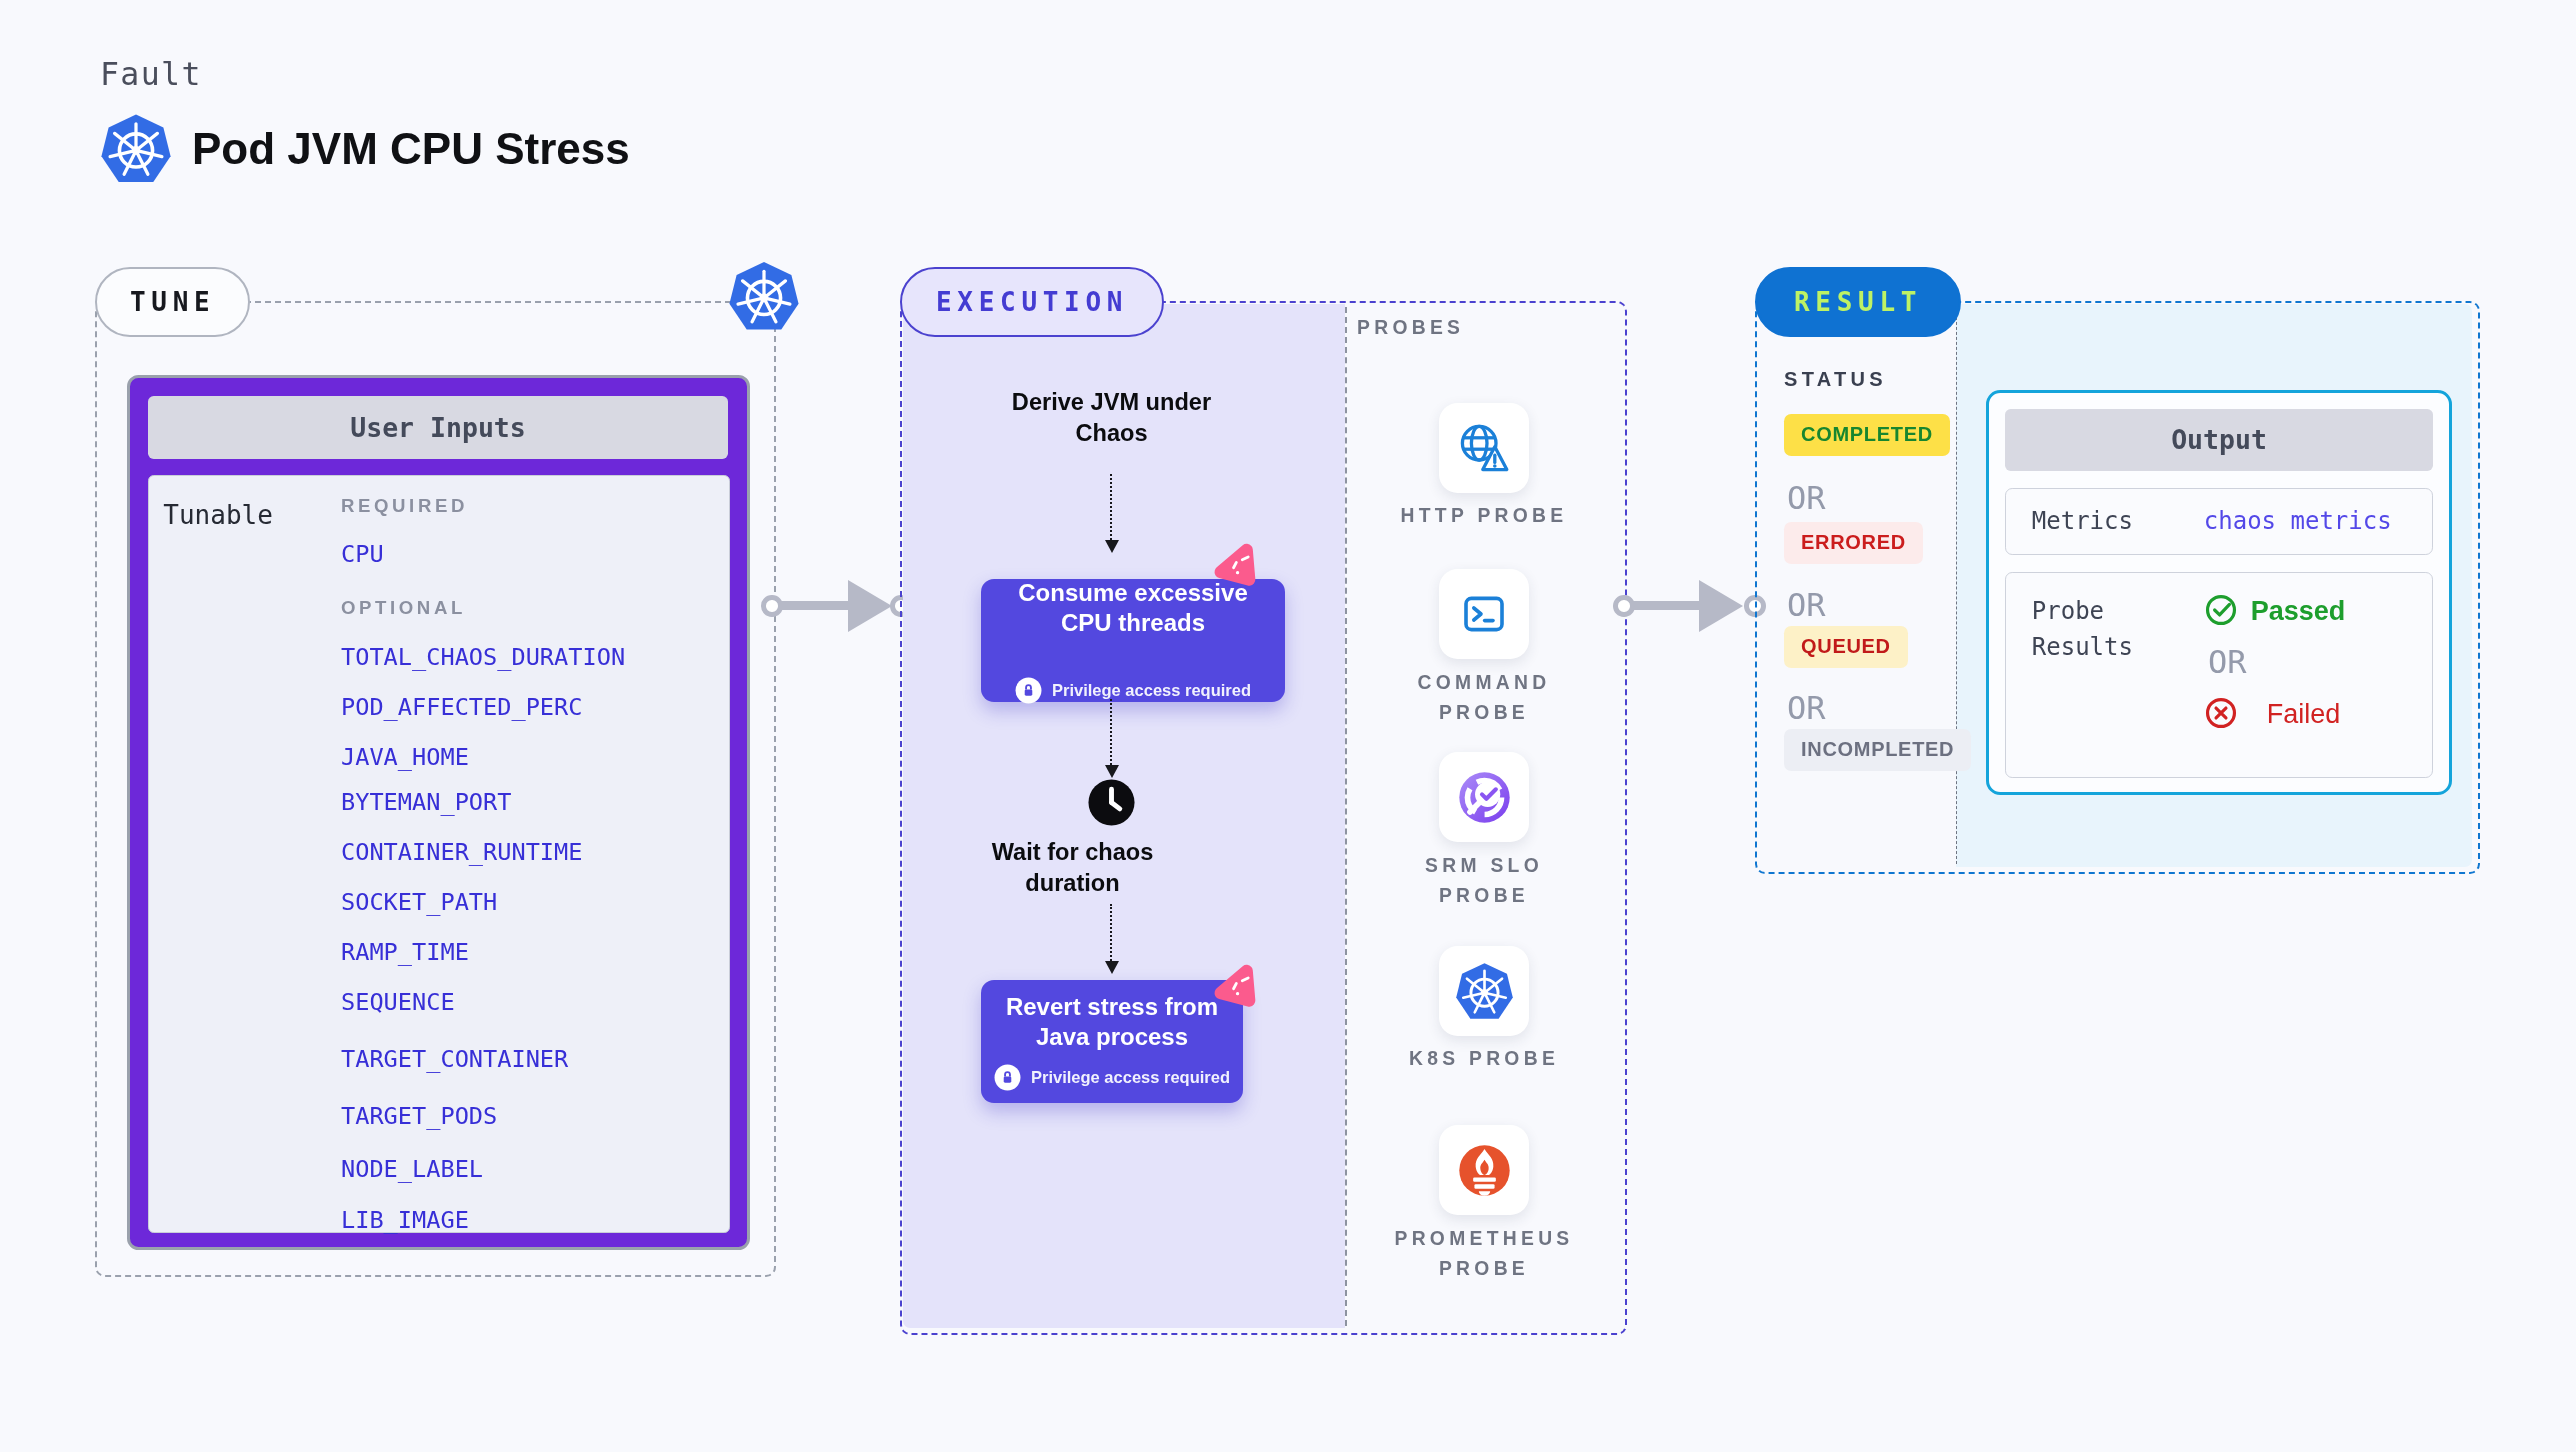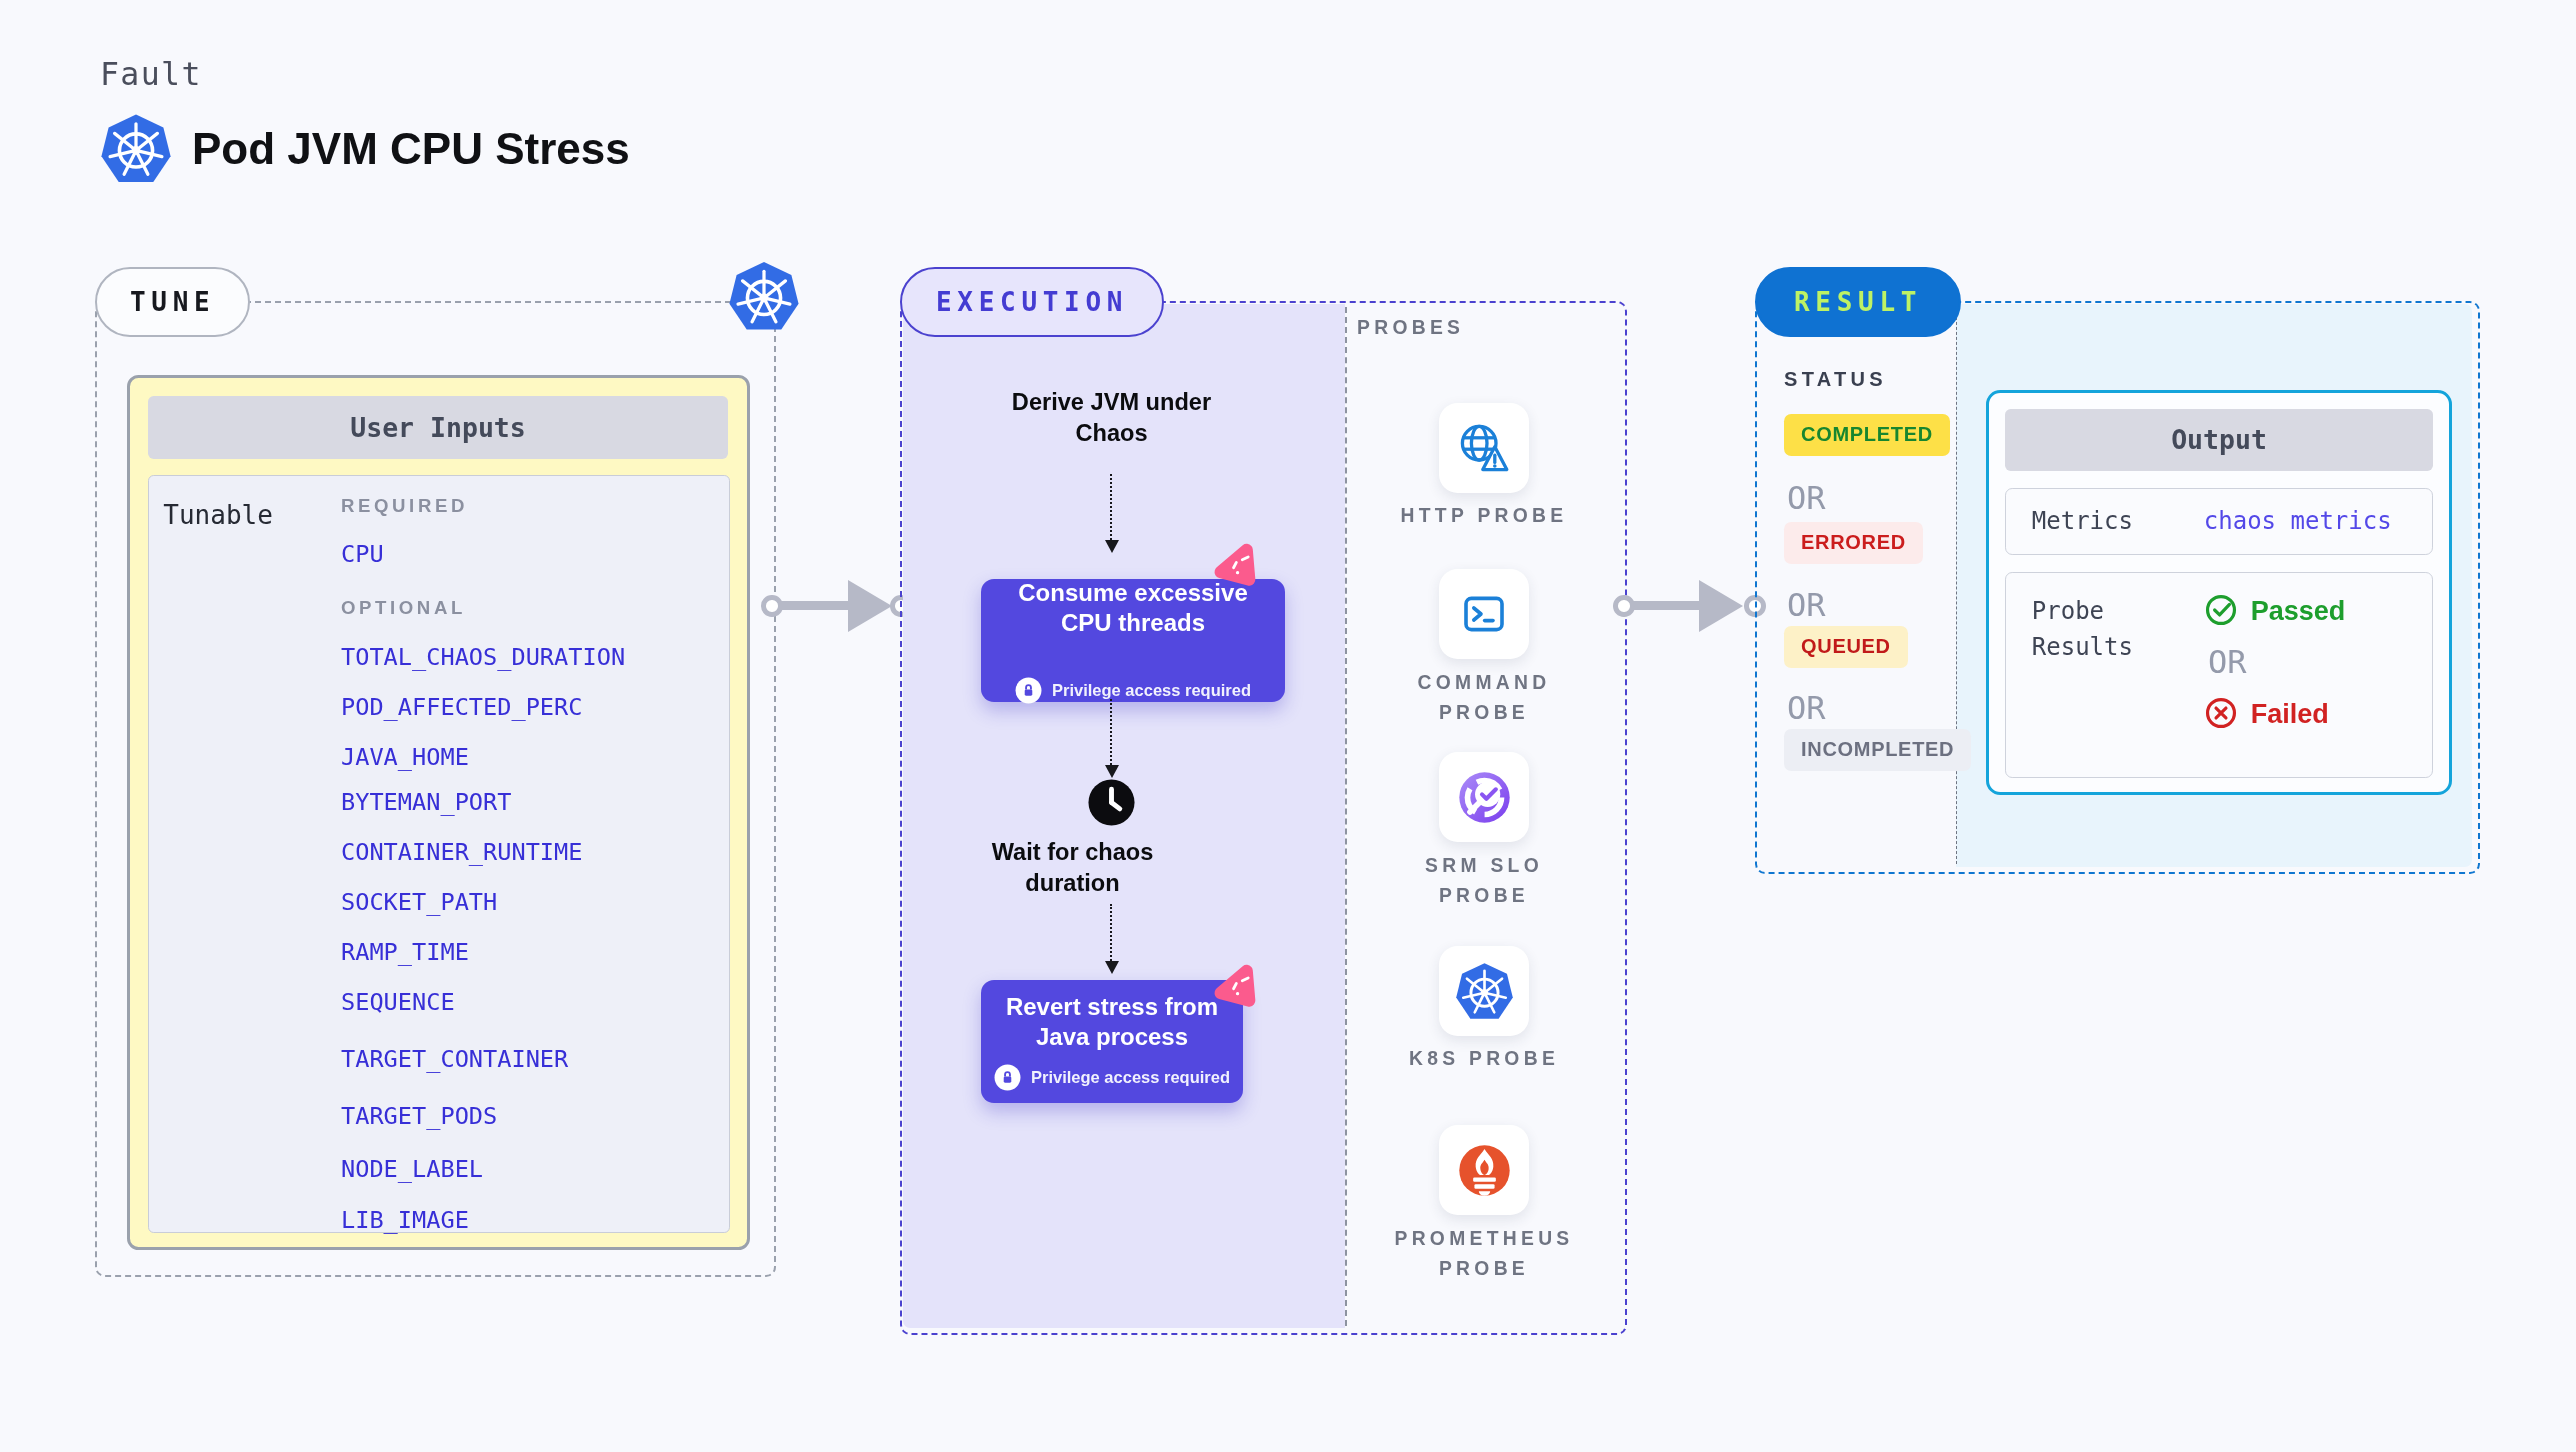--- a/index.html
+++ b/index.html
@@ -19,21 +19,21 @@
   .stage.result{border:2.9px dashed #0f76d0;}
 
   
   .pill{display:flex;align-items:center;justify-content:center;border-radius:43px;
         font-family:"DejaVu Sans Mono",monospace;font-weight:700;font-size:26px;letter-spacing:5.7px;}
   .pill.tune-pill{background:#fbfcfe;border:2.9px solid #b0b5c0;color:#17191f;}
   .pill.exec-pill{background:#e7e5fc;border:2.9px solid #4b42cf;color:#443cd2;}
   .pill.result-pill{background:#0f72d2;border:2.9px solid #0f72d2;color:#bef264;}
 
   
-  .ui-card{background:#fef9c3;border:3.6px solid #9aa1ac;border-radius:11.5px;}
+  .ui-card{background:#6d28d9;border:3.6px solid #9aa1ac;border-radius:11.5px;}
   .gray-header{background:#d8d9e2;border-radius:5.7px;display:flex;align-items:center;justify-content:center;
                font-family:"DejaVu Sans Mono",monospace;font-size:26.5px;font-weight:600;color:#444a5a;}
   .ui-list{background:#eef0f8;border:1.4px solid #c9cdd8;border-radius:5.7px;}
   .tunable{font-family:"DejaVu Sans Mono",monospace;font-size:26px;color:#262a34;}
   .group-heading{font-size:18.6px;font-weight:700;letter-spacing:3.6px;color:#8b90a0;}
   .env-item{font-family:"DejaVu Sans Mono",monospace;font-size:23.6px;color:#372fd7;}
 
   
   .conn-line{height:8.6px;background:#b6b9c7;border-radius:4.3px;}
   .conn-circle{width:21.5px;height:21.5px;border-radius:50%;background:#ffffff;border:5px solid #b6b9c7;box-sizing:border-box;}
@@ -67,21 +67,21 @@
   .badge.queued{background:#fdf1c7;color:#c11a1a;}
   .badge.neutral{background:#eceef4;color:#6c7080;}
   .or-label{font-family:"DejaVu Sans Mono",monospace;font-size:32px;color:#949aab;}
 
   .output-card{background:#fcfdff;border:3.6px solid #14a4db;border-radius:14.3px;box-sizing:border-box;padding:15.8px;}
   .out-row{border:1.4px solid #ced2dc;border-radius:7.2px;background:#fafbfe;box-sizing:border-box;}
   .out-label{font-family:"DejaVu Sans Mono",monospace;font-size:24px;color:#3e4454;line-height:1.5;}
   .out-value{font-family:"DejaVu Sans Mono",monospace;font-size:24px;color:#5348e8;}
   .pf-row{display:flex;align-items:flex-end;gap:13px;}
   .pf-text.pass{font-size:27px;font-weight:800;color:#1d9e2d;}
-  .pf-text.fail{font-size:27px;font-weight:700;color:#d12222;}
+  .pf-text.fail{font-size:27px;font-weight:400;color:#d12222;margin-left:16px;}
 </style>
 </head>
 <body>
 
 <svg width="0" height="0" style="position:absolute" aria-hidden="true">
   <defs>
     <linearGradient id="sloGrad" x1="0" y1="0" x2="1" y2="1">
       <stop stop-color="#ab8df8"></stop>
         <stop offset="1" stop-color="#7a3ded"></stop>
     </linearGradient>

